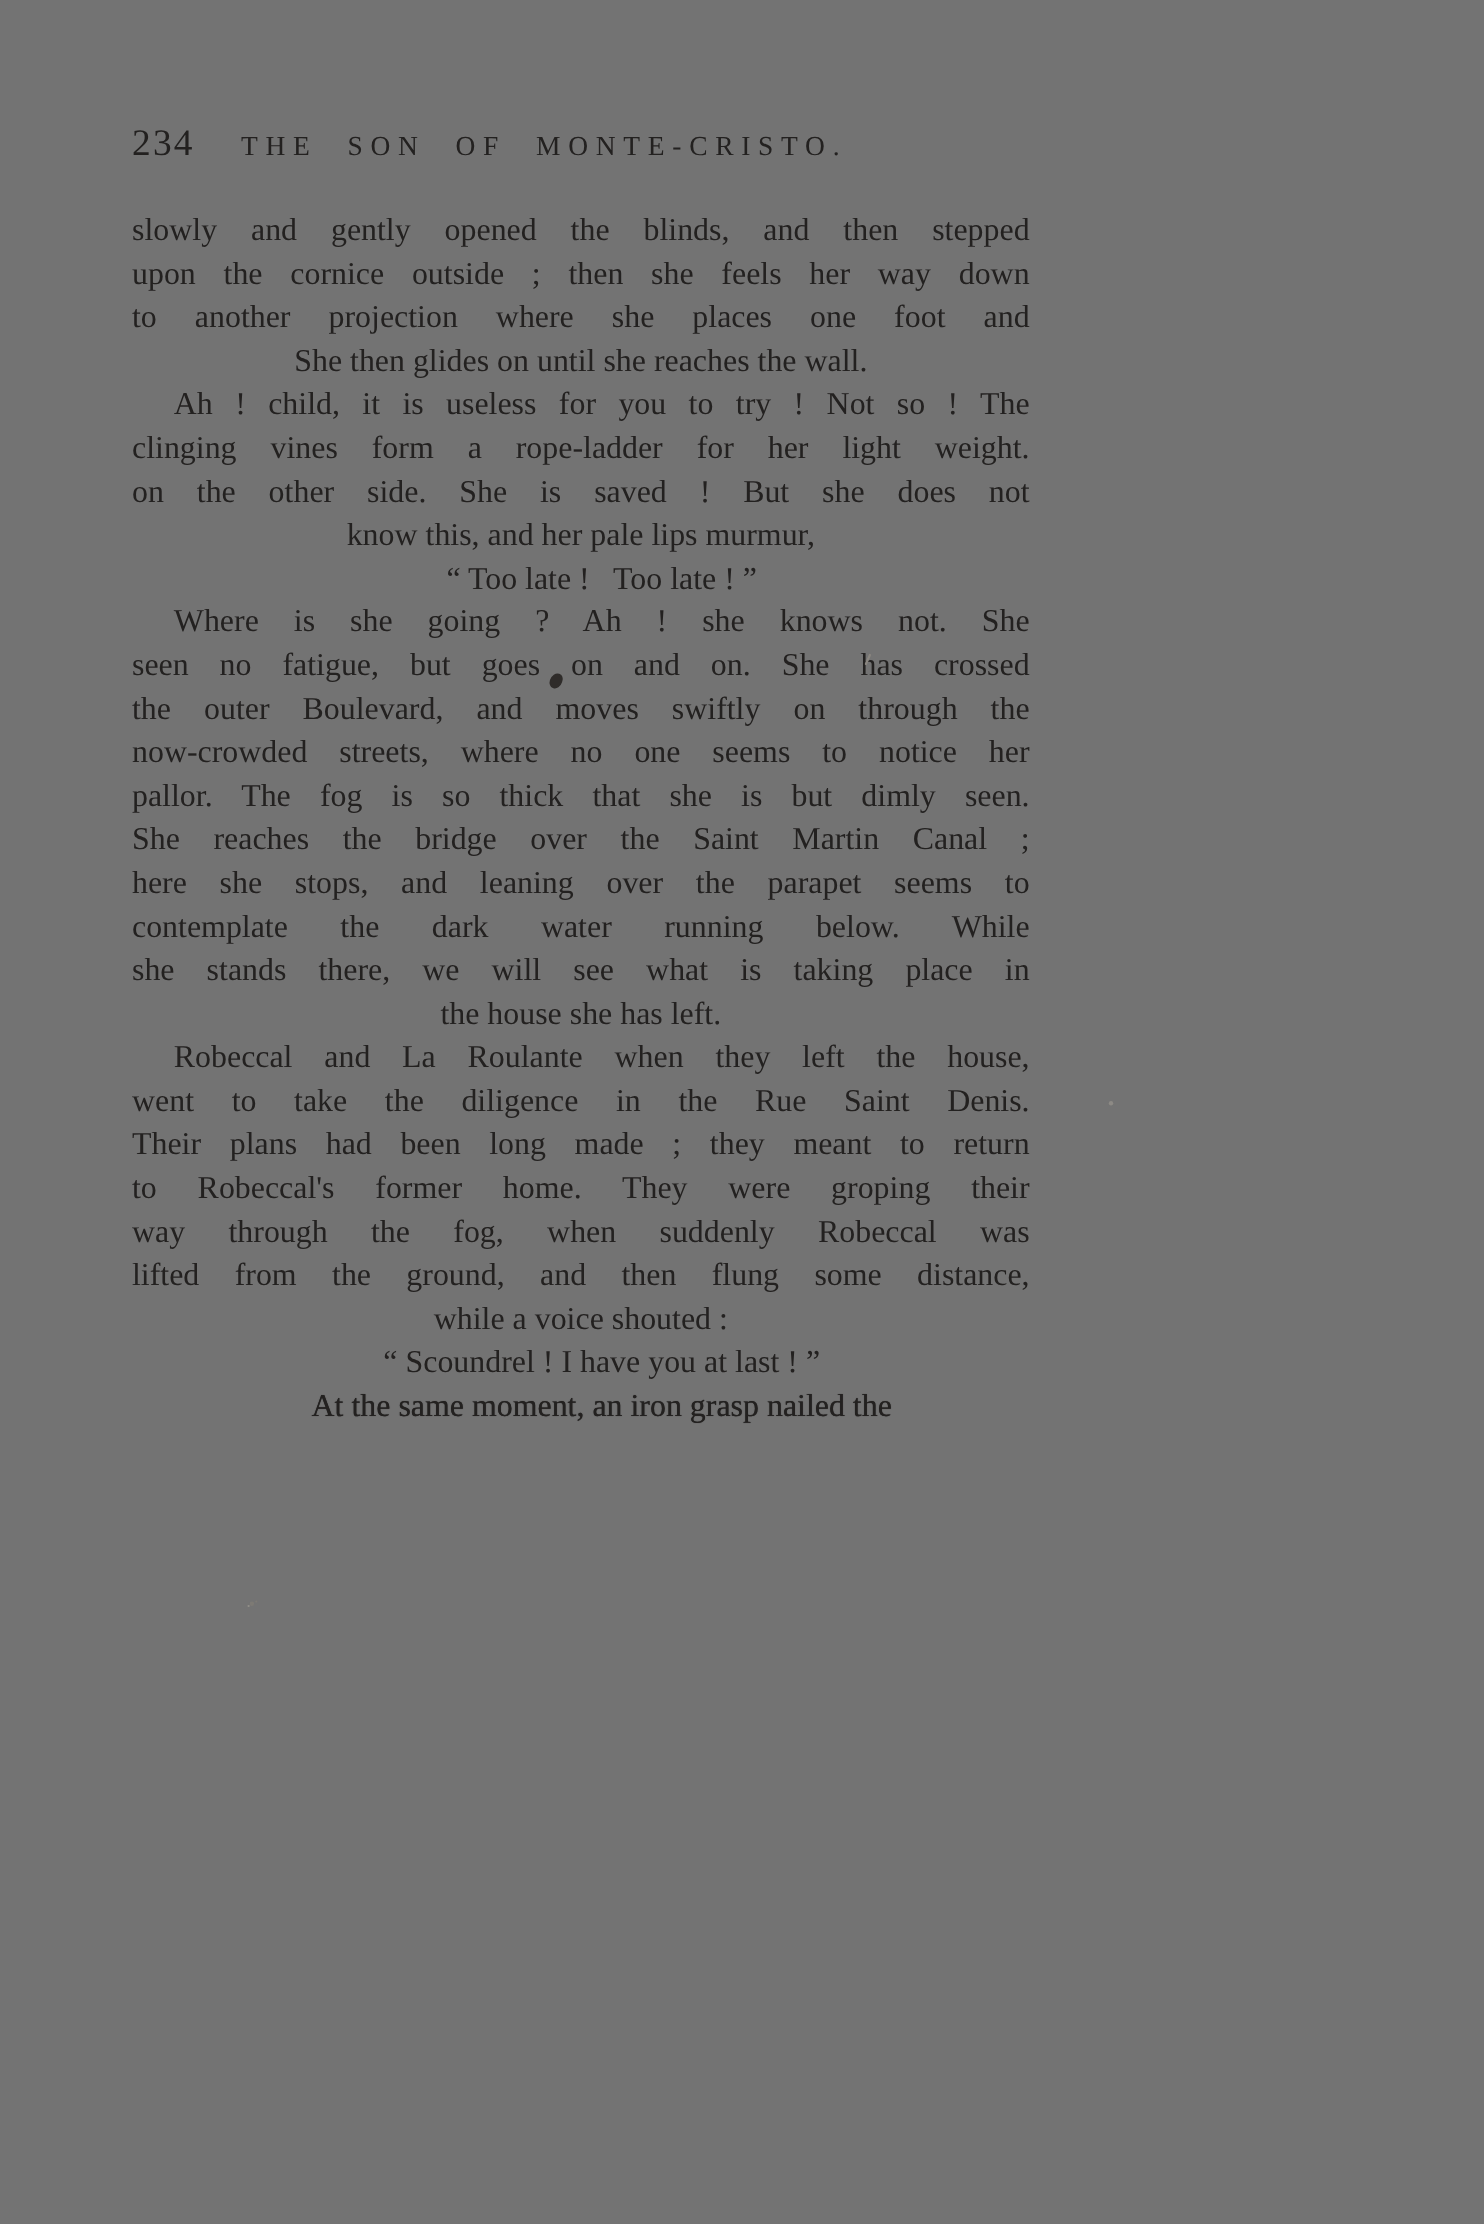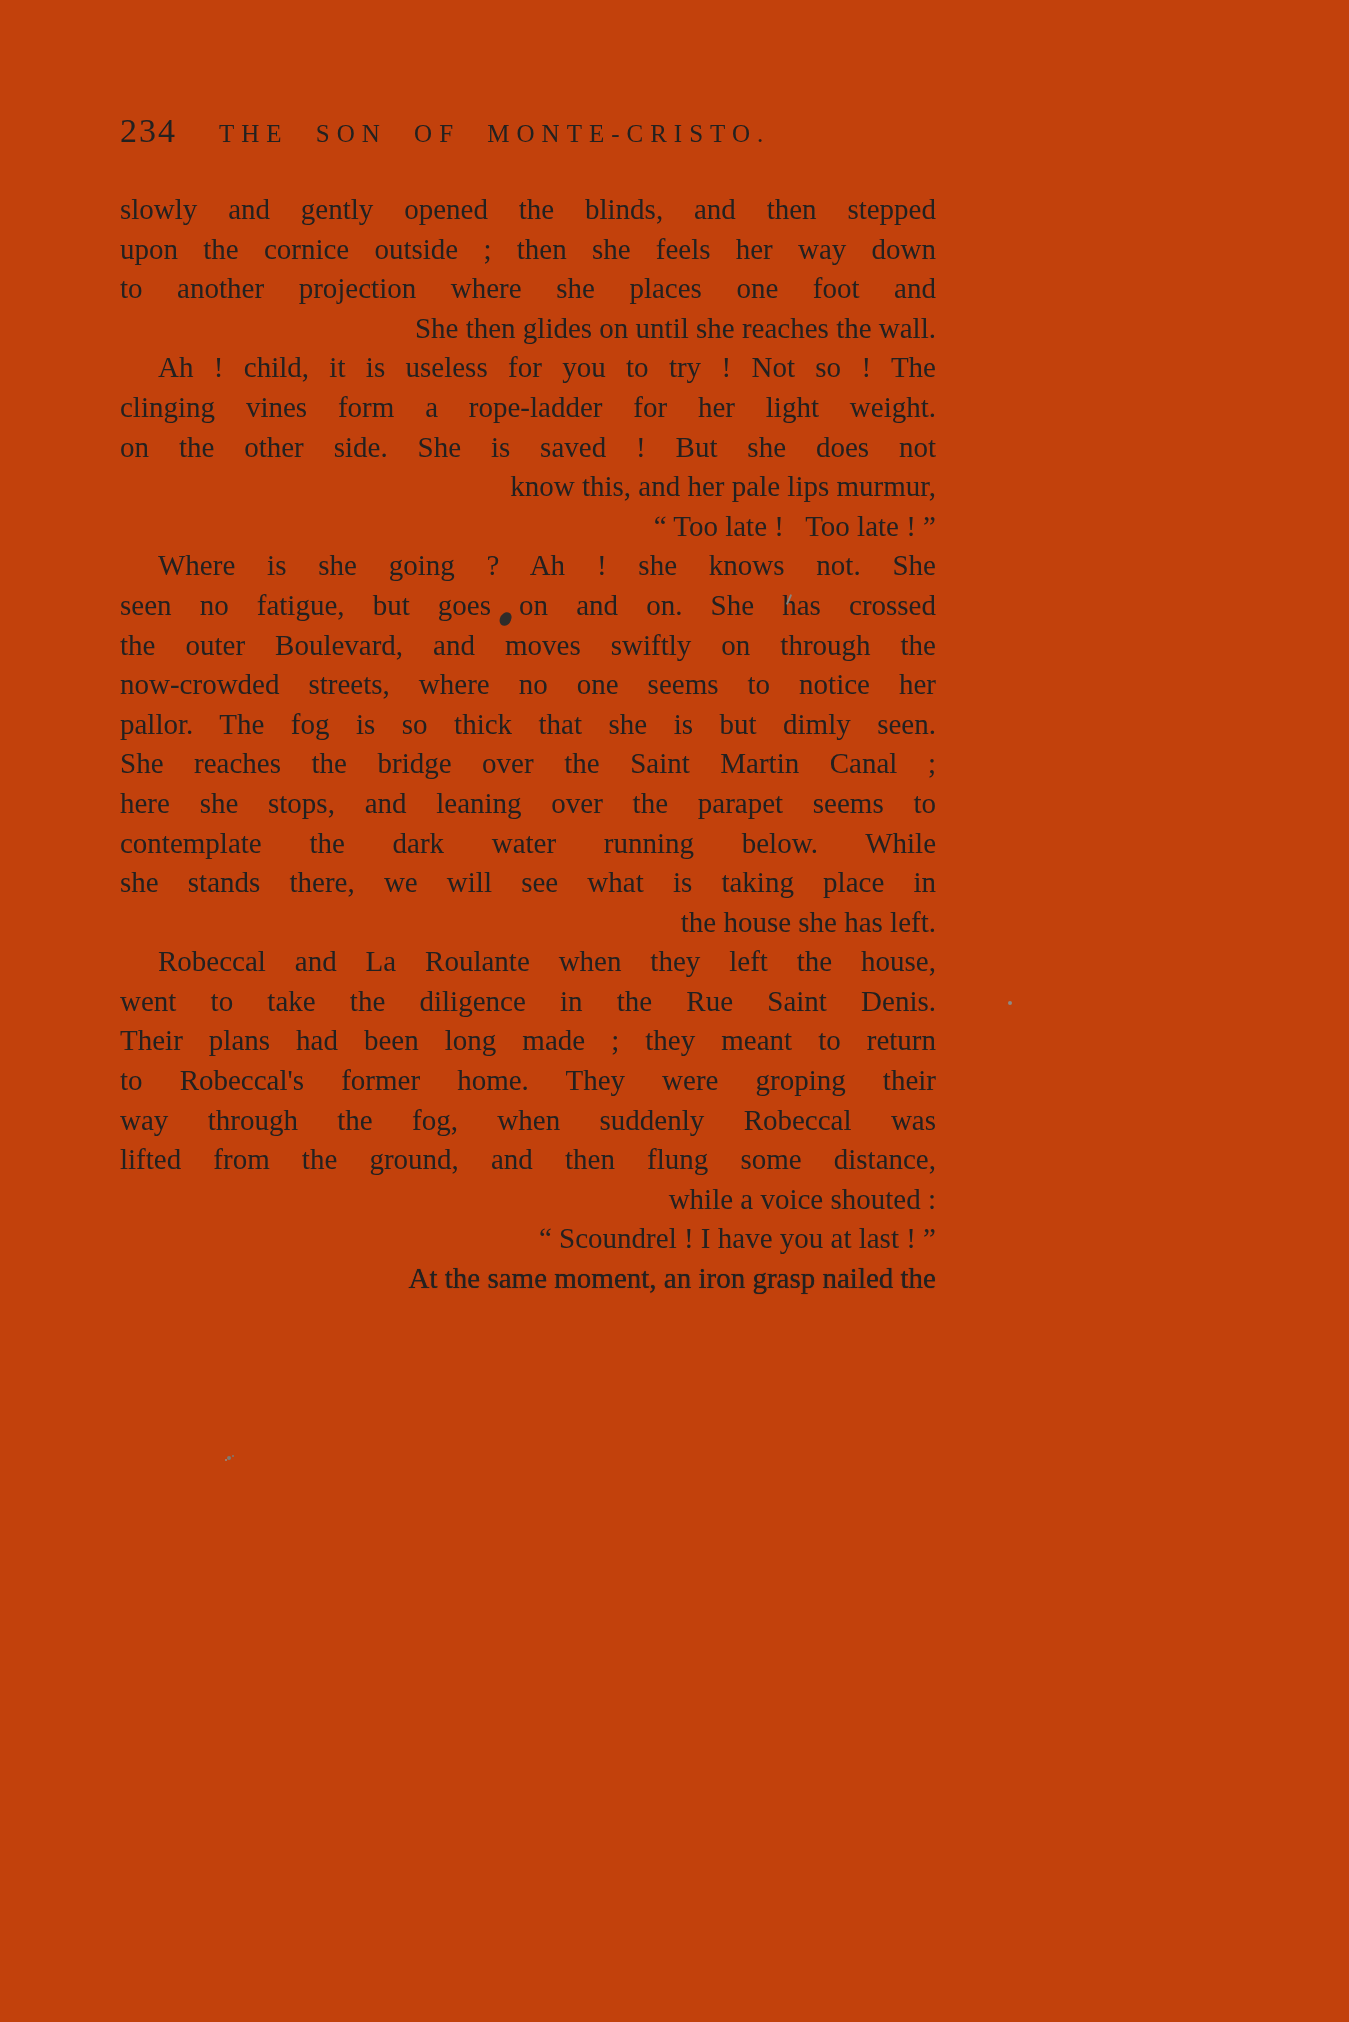--- a/index.html
+++ b/index.html
@@ -4,21 +4,21 @@
 <style>
   html, body {
     margin: 0;
     padding: 0;
     background: #fcfcfa;
   }
   #page {
     position: relative;
     width: 1349px;
     height: 2022px;
-    background: #c2410c;
+    background: #737373;
     overflow: hidden;
     font-family: "Liberation Serif", "DejaVu Serif", serif;
     color: #232120;
   }
   
   #page-header {
     position: absolute;
     top: 112px;
     left: 120px;
     width: 816px;
@@ -42,21 +42,21 @@
     position: absolute;
     top: 190px;
     left: 120px;
     width: 816px;
     font-size: 29px;
     font-family: Liberation Serif, serif;
   }
   .line {
     line-height: 39.6px;
     white-space: normal;
-    text-align: right;
+    text-align: center;
   }
   .line.j {
     text-align: justify;
     text-align-last: justify;
   }
   .line.ind {
     text-indent: 38px;
   }
   .line.heavy {
     text-shadow: 0 0 0.7px currentColor;

